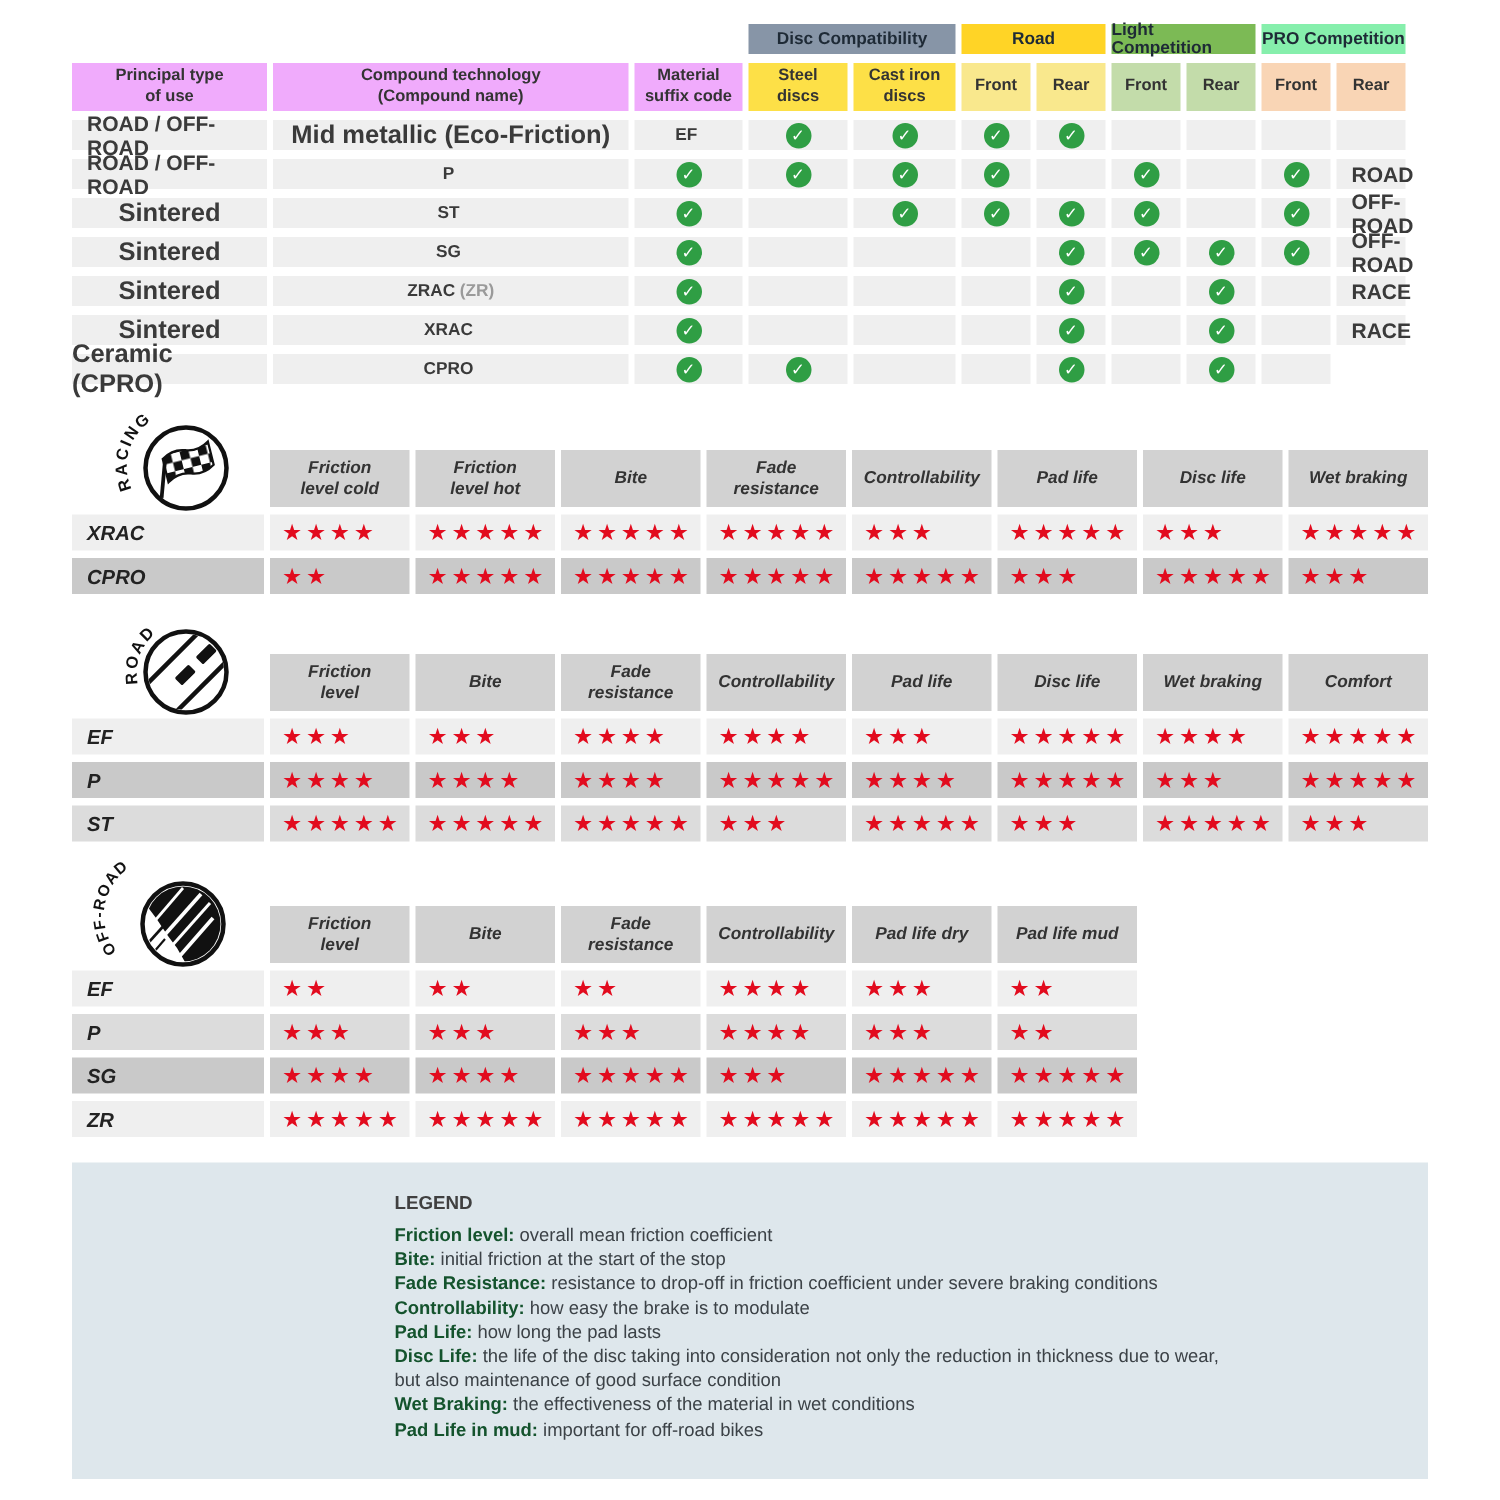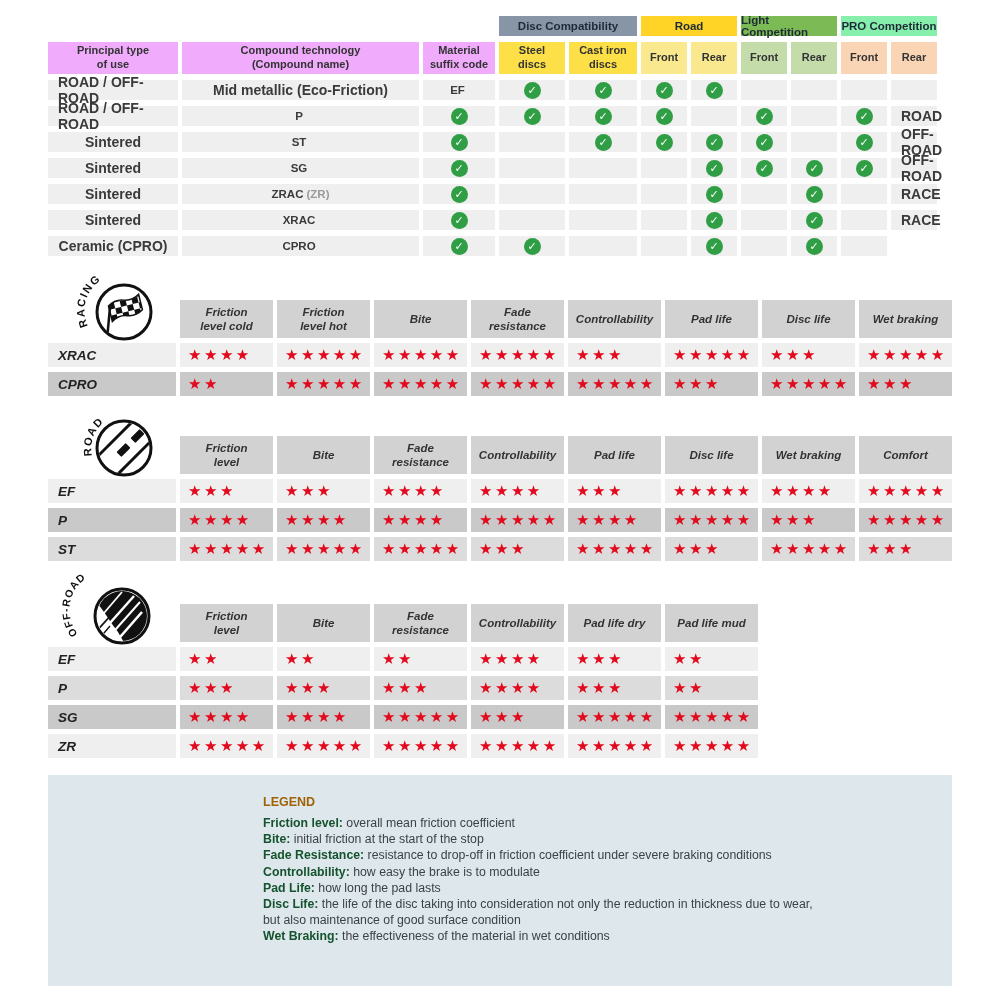--- a/index.html
+++ b/index.html
@@ -21,21 +21,21 @@
   .hdr{background:#f0abfc;display:flex;align-items:center;justify-content:center;
        text-align:center;font-weight:bold;font-size:11px;color:#333;
        white-space:pre-line;line-height:1.25;}
   .sub-disc{background:#fde047;}
   .sub-road{background:#f9e88d;}
   .sub-lc{background:#c3dcaa;}
   .sub-pro{background:#f9d5b5;}
   .cell{background:#efefef;display:flex;align-items:center;justify-content:center;
         font-size:11px;color:#3a3a3a;}
   .cell.lbl{justify-content:flex-start;padding-left:10px;font-weight:bold;font-size:14px;}
-  .cell.tech{font-weight:bold;font-size:14px;}
+  .cell.tech{font-weight:bold;font-size:17px;}
   .cell.code{font-weight:bold;font-size:11.5px;gap:3px;}
   .note{color:#9a9a9a;font-weight:bold;}
   .check{width:17px;height:17px;border-radius:50%;background:#2f9e44;color:#fff;
          font-size:11px;font-weight:bold;display:flex;align-items:center;justify-content:center;
          font-family:"DejaVu Sans",sans-serif;}
 
   
   .stars{position:absolute;display:grid;column-gap:4px;row-gap:5px;font-style:italic;}
   #racing-table{left:48px;top:300px;grid-template-columns:128px repeat(8,93px);
                 grid-template-rows:38px repeat(2,24px);}
@@ -58,21 +58,21 @@
   
   .icon{position:absolute;}
   #racing-icon{left:70px;top:262px;}
   #road-icon{left:70px;top:398px;}
   #offroad-icon{left:62px;top:562px;}
 
   
   .legend{position:absolute;left:48px;top:775px;width:904px;height:211px;
           background:#dee7ec;box-sizing:border-box;padding:20px 20px 0 215px;
           font-size:12.3px;color:#3c4247;}
-  .legend-title{color:#a16207;font-weight:bold;font-size:12.5px;margin-bottom:6px;}
+  .legend-title{color:#404040;font-weight:bold;font-size:12.5px;margin-bottom:6px;}
   .legend-line{line-height:16.2px;}
   .lt{font-weight:bold;color:#14532d;}
 </style>
 </head>
 <body>
 
 <div class="page">
 
   <div class="compat">
     <div class="c-spacer"></div>
@@ -456,15 +456,16 @@
   <div class="legend">
     <div class="legend-title">LEGEND</div>
     <div class="legend-line"><span class="lt">Friction level:</span><span> overall mean friction coefficient</span></div>
     <div class="legend-line"><span class="lt">Bite:</span><span> initial friction at the start of the stop</span></div>
     <div class="legend-line"><span class="lt">Fade Resistance:</span><span> resistance to drop-off in friction coefficient under severe braking conditions</span></div>
     <div class="legend-line"><span class="lt">Controllability:</span><span> how easy the brake is to modulate</span></div>
     <div class="legend-line"><span class="lt">Pad Life:</span><span> how long the pad lasts</span></div>
     <div class="legend-line"><span class="lt">Disc Life:</span><span> the life of the disc taking into consideration not only the reduction in thickness due to wear,</span></div>
     <div class="legend-line"><span class="lt"></span><span>but also maintenance of good surface condition</span></div>
     <div class="legend-line"><span class="lt">Wet Braking:</span><span> the effectiveness of the material in wet conditions</span></div>
+    <div class="legend-line"><span class="lt">Pad Life in mud:</span><span> important for off-road bikes</span></div>
   </div>
 
 </div>
 
 </body></html>

